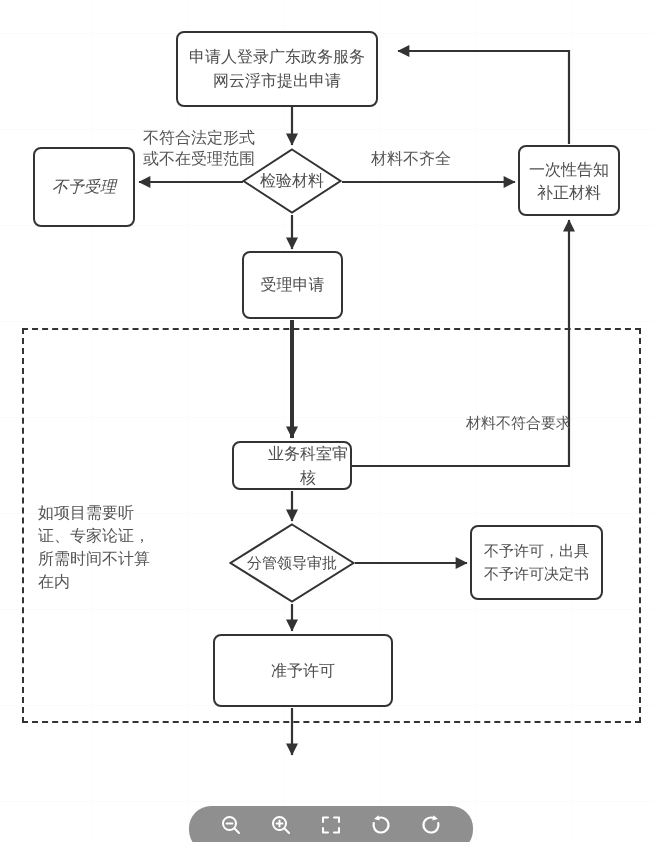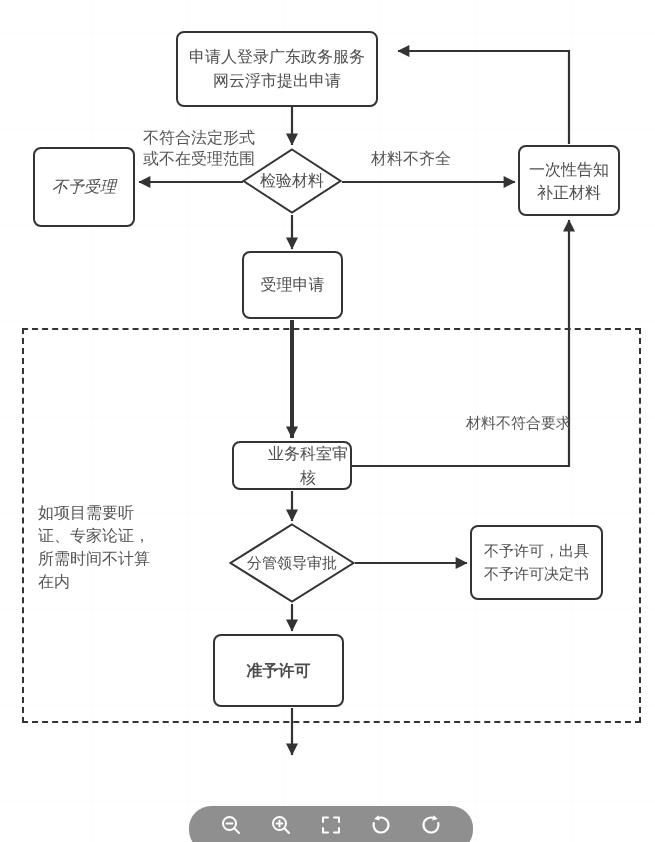--- a/index.html
+++ b/index.html
@@ -150,21 +150,21 @@
   <div class="diamond" style="left:229px; top:523px; width:126px; height:80px;">
     <svg width="126" height="80" viewBox="0 0 126 80">
       <polygon points="63,1.5 124.5,40 63,78.5 1.5,40" fill="#ffffff" stroke="#333333" stroke-width="2"></polygon>
     </svg>
     <div class="dlabel small">分管领导审批</div>
   </div>
 
   <div class="node" style="left:470px; top:525px; width:133px; height:75px; font-size:15px; line-height:23px;">不予许可，出具
 不予许可决定书</div>
 
-  <div class="node" style="left:213px; top:634px; width:131px; height:73px;font-weight:bold;">准予许可</div>
+  <div class="node" style="left:213px; top:634px; width:180px; height:73px;">准予许可</div>
 
 
   <div class="edge-label" style="left:143px; top:127px;">不符合法定形式
 或不在受理范围</div>
 
   <div class="edge-label" style="left:371px; top:148px;">材料不齐全</div>
 
   <div class="edge-label" style="left:466px; top:413px; font-size:15px;">材料不符合要求</div>
 
   <div class="side-note">如项目需要听

